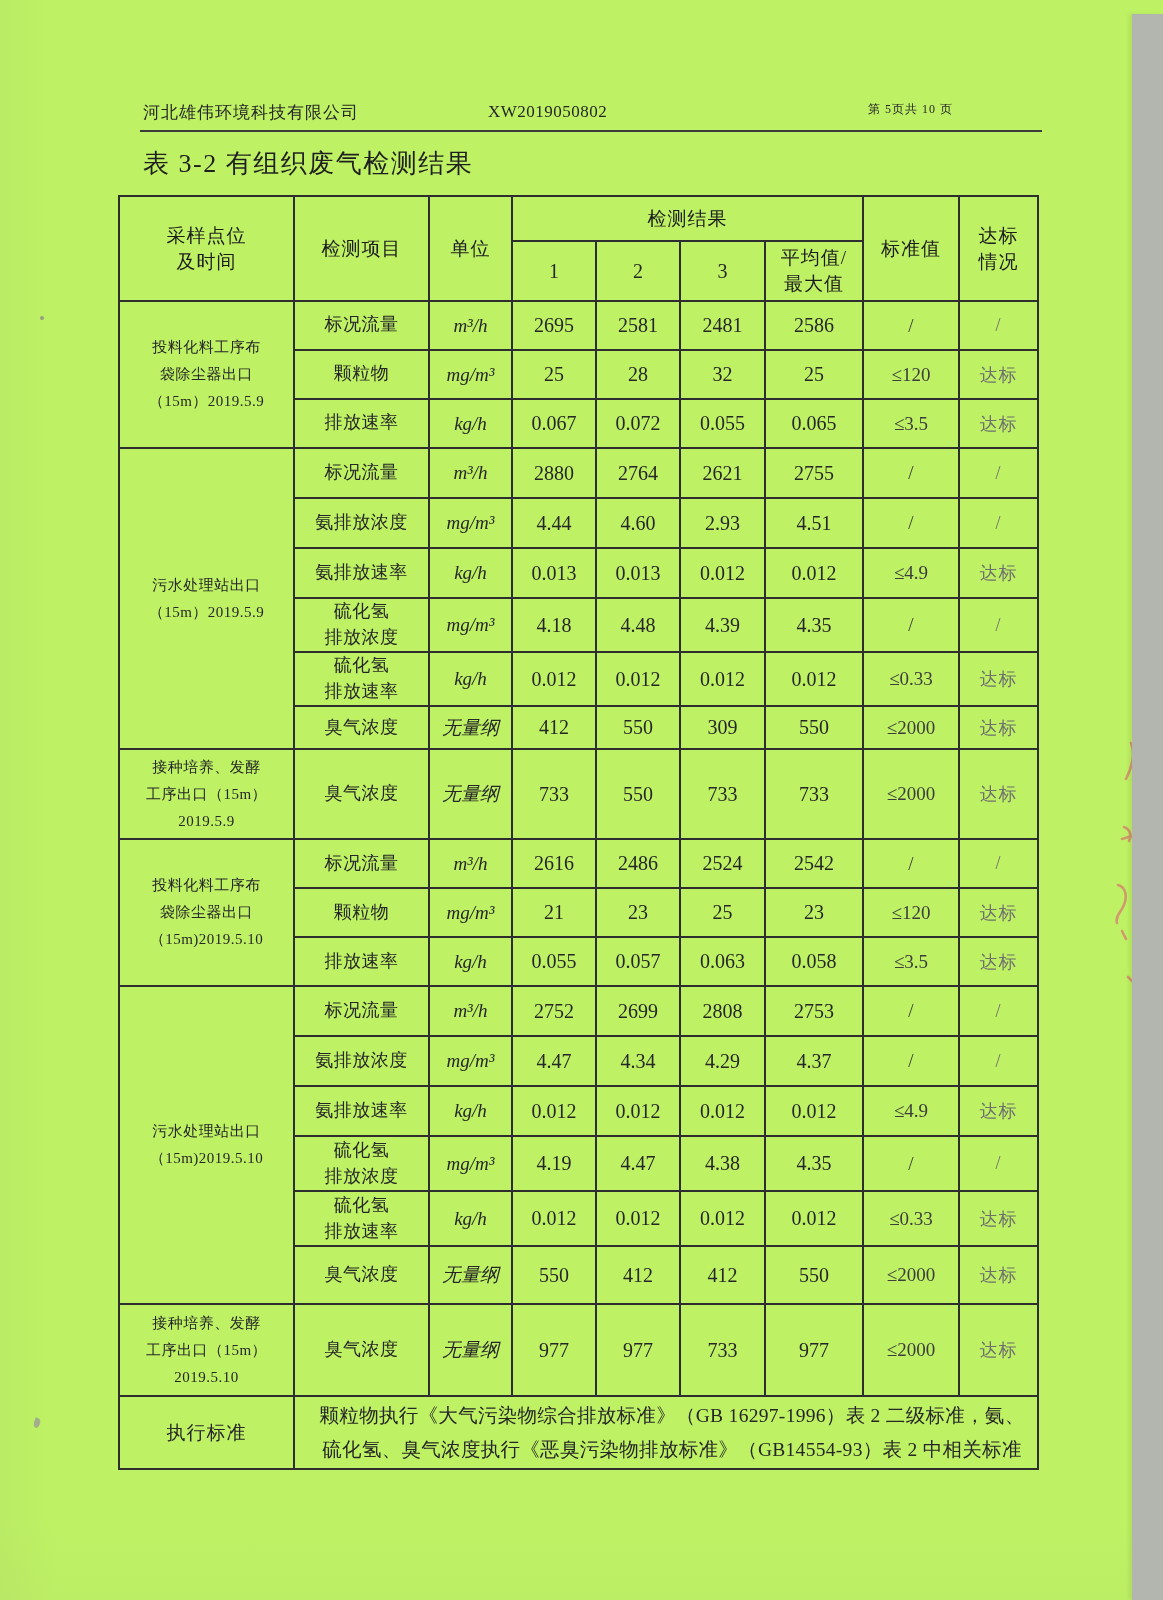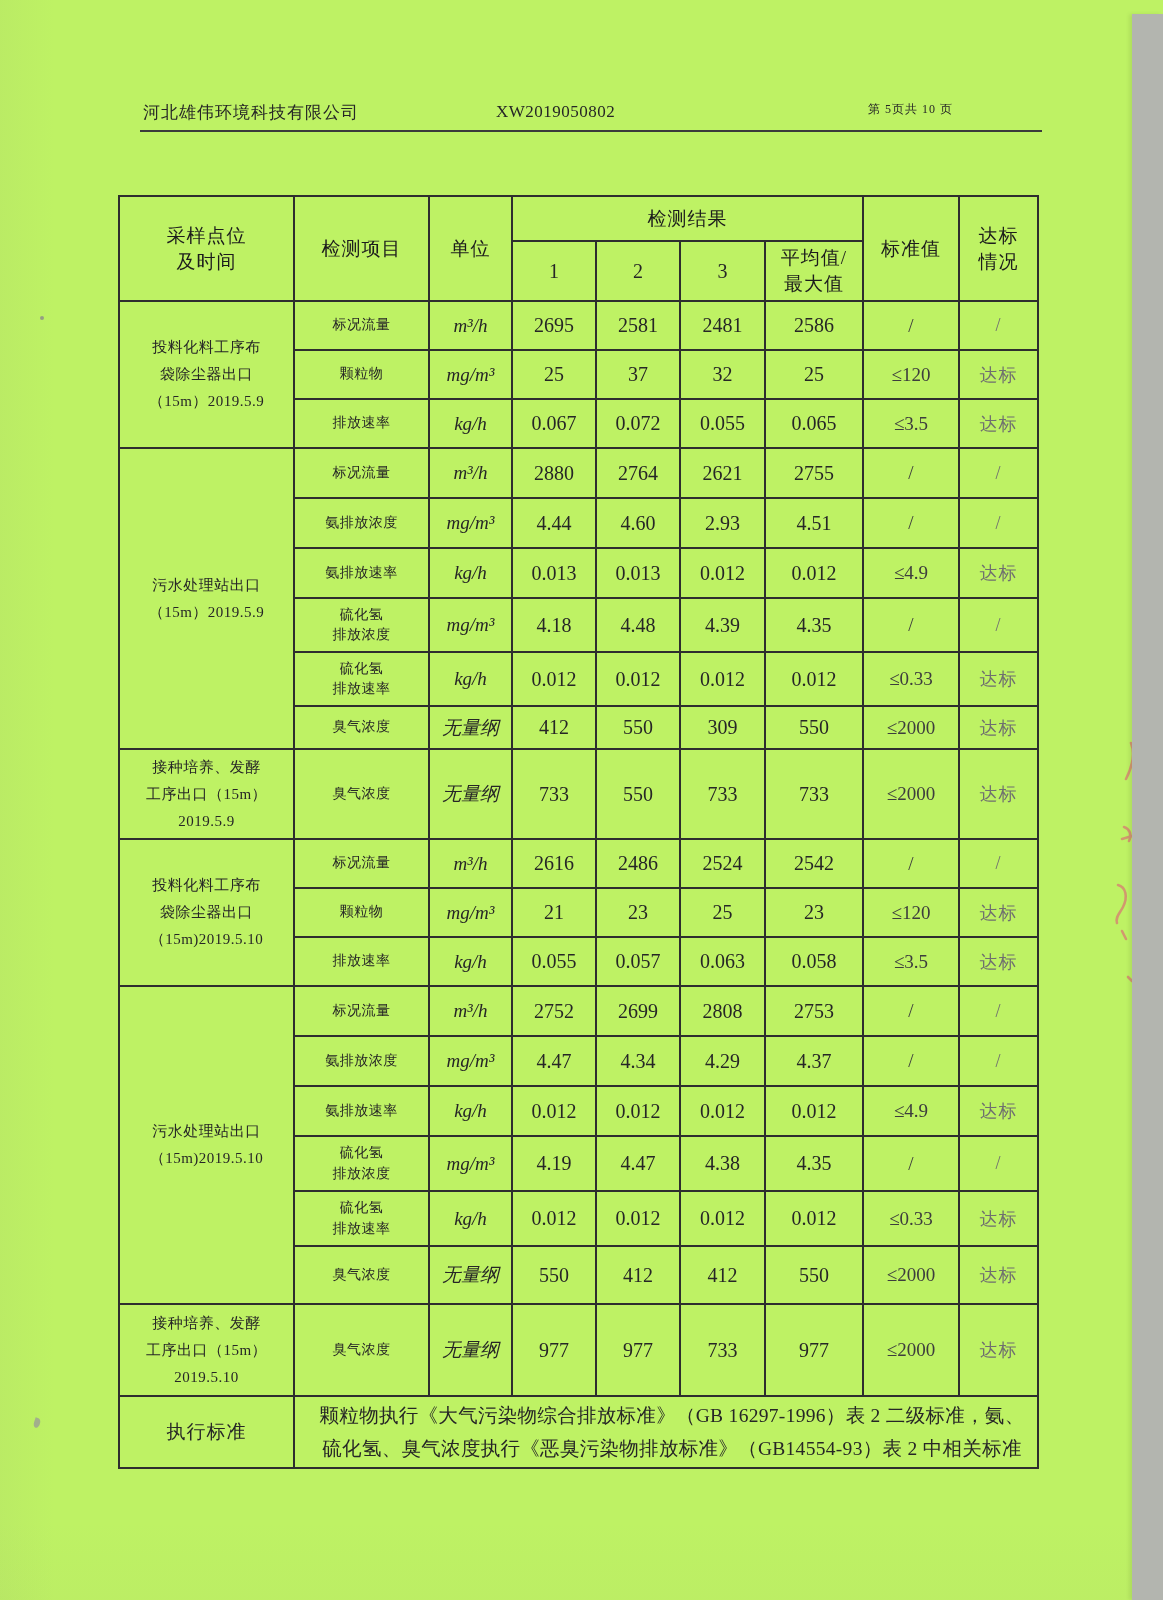--- a/index.html
+++ b/index.html
@@ -18,41 +18,41 @@
       linear-gradient(0deg, rgba(120,110,115,0.03) 0%, rgba(0,0,0,0) 80px);
   }
   .scan-strip {
     position:absolute; right:0; top:14px; width:31px; height:1586px;
     background:#b3b5af;
     box-shadow:-3px 0 4px rgba(0,0,0,0.08);
   }
   
   .doc-header { position:absolute; left:140px; top:101px; width:902px; height:26px; }
   .dh-company { position:absolute; left:3px; top:0; font-size:17px; letter-spacing:1px; }
-  .dh-docno   { position:absolute; left:348px; top:1px; font-size:17px; letter-spacing:0.5px;margin-left:8px; }
+  .dh-docno   { position:absolute; left:348px; top:1px; font-size:17px; letter-spacing:0.5px; }
   .dh-page    { position:absolute; left:728px; top:0; font-size:12px; letter-spacing:1px; }
   .dh-rule    { position:absolute; left:0; top:29px; width:902px; height:2px; background:#3b3b3b; }
   
   .doc-title { position:absolute; left:143px; top:146px; font-size:26px; letter-spacing:1.5px; color:#1f1f1f; }
   
   table.report {
     position:absolute; left:118px; top:195px; width:919px;
     border-collapse:collapse; table-layout:fixed;
   }
   table.report td, table.report th {
     border:2px solid #2e2e2e;
     text-align:center; vertical-align:middle;
     white-space:pre-line;
     font-weight:normal;
     overflow:hidden;
   }
   th.hd   { font-size:19px; letter-spacing:1px; color:#1c1c1c; }
   th.h-num{ font-size:20px; font-weight:bold; }
   td.c-loc  { font-size:15px; line-height:1.8; letter-spacing:0.5px; }
-  td.c-item { font-size:14px; line-height:1.45; letter-spacing:0.5px; }
+  td.c-item { font-size:18px; line-height:1.45; letter-spacing:0.5px;font-family:Liberation Mono, monospace; }
   td.c-unit { font-size:19px;font-style:italic; }
   td.c-num  { font-size:20px; }
   td.c-std  { font-size:19px; color:#3d3d3d; }
   td.c-comp { font-size:18px; color:#6f6f6f; letter-spacing:1px; }
   td.f-label{ font-size:19px; letter-spacing:1px; }
   td.f-text {
     font-size:19.5px; text-align:left; line-height:1.7;
     padding:2px 8px 2px 20px; letter-spacing:0.3px; white-space:pre-line;
   }
   
@@ -73,20 +73,21 @@
 <div class="page">
   <div class="page-shade"></div>
 
   <div class="doc-header">
     <span class="dh-company">河北雄伟环境科技有限公司</span>
     <span class="dh-docno">XW2019050802</span>
     <span class="dh-page">第 5页共 10 页</span>
     <div class="dh-rule"></div>
   </div>
 
+  <div class="doc-title">表 3-2 有组织废气检测结果</div>
 
   <table class="report">
     <colgroup>
       <col style="width:175px">
         <col style="width:135px">
         <col style="width:83px">
       <col style="width:84px">
         <col style="width:84px">
         <col style="width:85px">
       <col style="width:98px">
@@ -124,21 +125,21 @@
         <td class="c-num">2581</td>
         <td class="c-num">2481</td>
         <td class="c-num">2586</td>
         <td class="c-std">/</td>
         <td class="c-comp">/</td>
       </tr>
       <tr style="height:49px">
         <td class="c-item">颗粒物</td>
         <td class="c-unit">mg/m³</td>
         <td class="c-num">25</td>
-        <td class="c-num">37</td>
+        <td class="c-num">28</td>
         <td class="c-num">32</td>
         <td class="c-num">25</td>
         <td class="c-std">≤120</td>
         <td class="c-comp">达标</td>
       </tr>
       <tr style="height:49px">
         <td class="c-item">排放速率</td>
         <td class="c-unit">kg/h</td>
         <td class="c-num">0.067</td>
         <td class="c-num">0.072</td>

